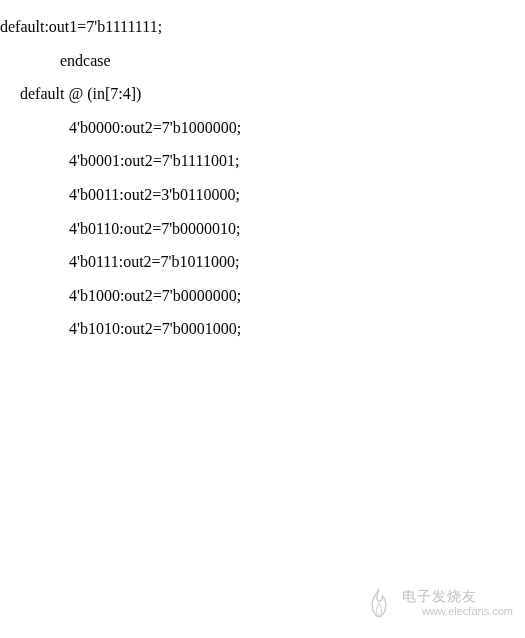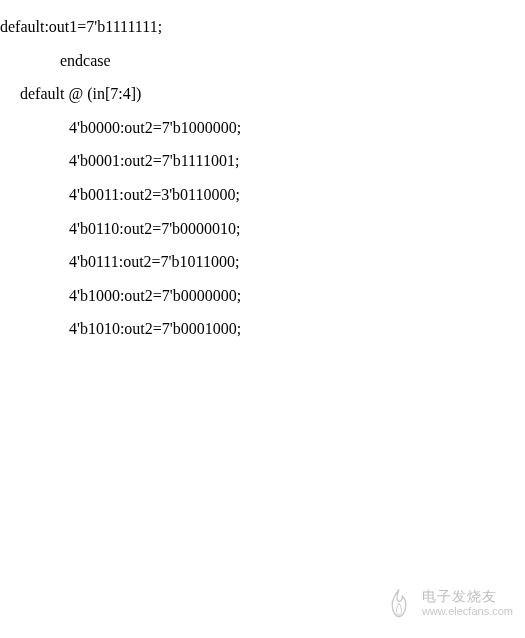--- a/index.html
+++ b/index.html
@@ -55,20 +55,21 @@
     .watermark-cn {
       font-size: 14px;
       color: #888888;
       font-family: "Microsoft YaHei", sans-serif;
       letter-spacing: 1px;
     }
     .watermark-url {
       font-size: 11px;
       color: #999999;
       font-family: Arial, sans-serif;
+      margin-left: 20px;
     }
   </style>
 </head>
 <body>
 
 <div class="code-block">
   <span class="line indent-3">default:out1=7'b1111111;</span>
   <span class="line indent-2">endcase</span>
   <span class="line indent-1">default @ (in[7:4])</span>
   <span class="line indent-4">4'b0000:out2=7'b1000000;</span>

